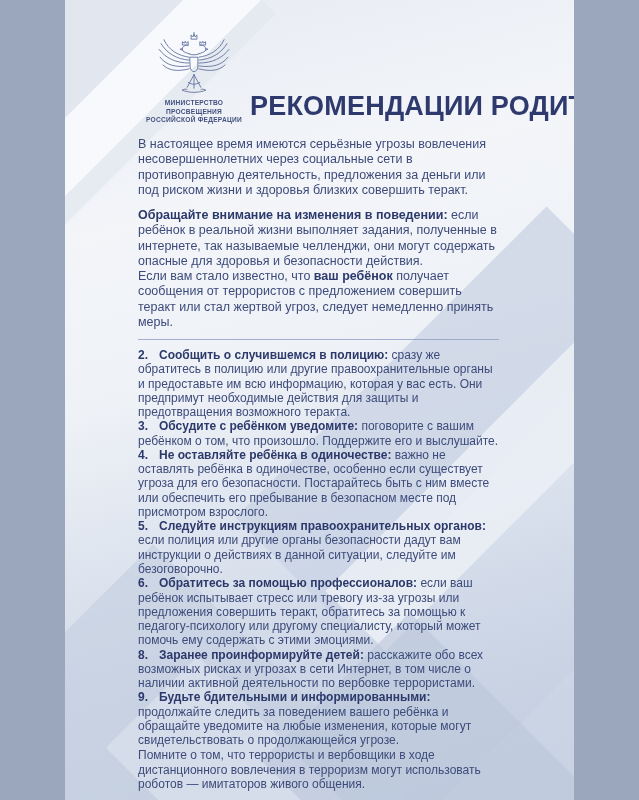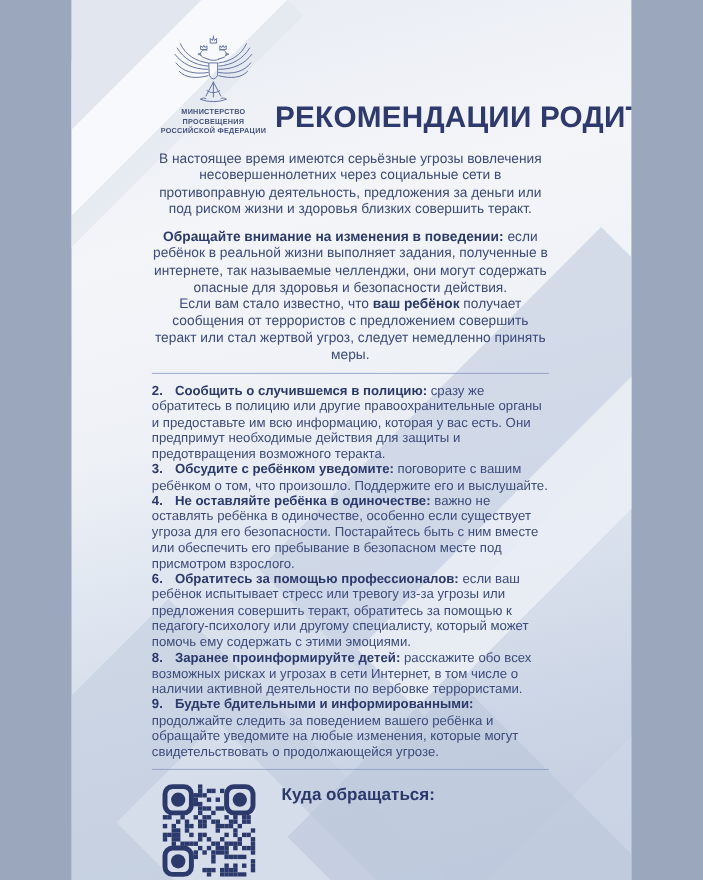--- a/index.html
+++ b/index.html
@@ -27,21 +27,21 @@
   .content { position:relative; z-index:1; padding:30px 75px 0 73px; color:#3d4b7a; }
 
   .header { display:flex; align-items:flex-end; height:94px; }
   .logo { width:112px; display:flex; flex-direction:column; align-items:center; flex:none; }
   .logo svg { display:block; }
   .logo-caption { margin-top:3px; text-align:center; font-size:6.6px; line-height:1.25;
     letter-spacing:.25px; color:#44517f; font-weight:600; }
   .title { flex:1; font-size:27px; font-weight:700; letter-spacing:.2px; color:#2e3a6d;
     padding-bottom:2px; white-space:nowrap; }
 
-  .intro { margin-top:13px; font-size:12.5px; line-height:1.22;text-align:center; }
+  .intro { margin-top:13px; font-size:12.5px; line-height:1.22; }
   .intro p + p { margin-top:10px; }
   b, .b { font-weight:700; color:#2c396b; }
 
   .divider { border:0; border-top:1px solid #8a98c0; opacity:.75; margin:9px 0 8px; }
 
   .list { font-size:12px; line-height:1.19; }
   .item { margin:0; }
   .item .num { font-weight:700; color:#2c396b; display:inline-block; min-width:21px; }
   .note { font-size:12px; line-height:1.19; margin-top:1px; }
 
@@ -124,25 +124,27 @@
       <p><b>Обращайте внимание на изменения в поведении:</b><span> если ребёнок в реальной жизни выполняет задания, полученные в интернете, так называемые челленджи, они могут содержать опасные для здоровья и безопасности действия.</span><br>
         <span>Если вам стало известно, что </span><b>ваш ребёнок</b><span> получает сообщения от террористов с предложением совершить теракт или стал жертвой угроз, следует немедленно принять меры.</span></p>
     </div>
 
     <hr class="divider">
 
     <div class="list">
       <p class="item"><span class="num">2.</span><b>Сообщить о случившемся в полицию:</b><span> сразу же обратитесь в полицию или другие правоохранительные органы и предоставьте им всю информацию, которая у вас есть. Они предпримут необходимые действия для защиты и предотвращения возможного теракта.</span></p>
       <p class="item"><span class="num">3.</span><b>Обсудите с ребёнком уведомите:</b><span> поговорите с вашим ребёнком о том, что произошло. Поддержите его и выслушайте.</span></p>
       <p class="item"><span class="num">4.</span><b>Не оставляйте ребёнка в одиночестве:</b><span> важно не оставлять ребёнка в одиночестве, особенно если существует угроза для его безопасности. Постарайтесь быть с ним вместе или обеспечить его пребывание в безопасном месте под присмотром взрослого.</span></p>
+      <p class="item"><span class="num">5.</span><b>Следуйте инструкциям правоохранительных органов:</b><span> если полиция или другие органы безопасности дадут вам инструкции о действиях в данной ситуации, следуйте им безоговорочно.</span></p>
       <p class="item"><span class="num">6.</span><b>Обратитесь за помощью профессионалов:</b><span> если ваш ребёнок испытывает стресс или тревогу из-за угрозы или предложения совершить теракт, обратитесь за помощью к педагогу-психологу или другому специалисту, который может помочь ему содержать с этими эмоциями.</span></p>
       <p class="item"><span class="num">8.</span><b>Заранее проинформируйте детей:</b><span> расскажите обо всех возможных рисках и угрозах в сети Интернет, в том числе о наличии активной деятельности по вербовке террористами.</span></p>
       <p class="item"><span class="num">9.</span><b>Будьте бдительными и информированными:</b><span> продолжайте следить за поведением вашего ребёнка и обращайте уведомите на любые изменения, которые могут свидетельствовать о продолжающейся угрозе.</span></p>
     </div>
 
+    <p class="note">Помните о том, что террористы и вербовщики в ходе дистанционного вовлечения в терроризм могут использовать роботов — имитаторов живого общения.</p>
 
     <hr class="divider">
 
     <div class="footer">
       <div class="qr">
         <svg id="qr" viewBox="0 0 84 84" xmlns="http://www.w3.org/2000/svg">
             <rect x="32" y="0" width="4" height="4"></rect>
             <rect x="32" y="4" width="4" height="4"></rect>
             <rect x="40" y="4" width="4" height="4"></rect>
             <rect x="44" y="4" width="4" height="4"></rect>

